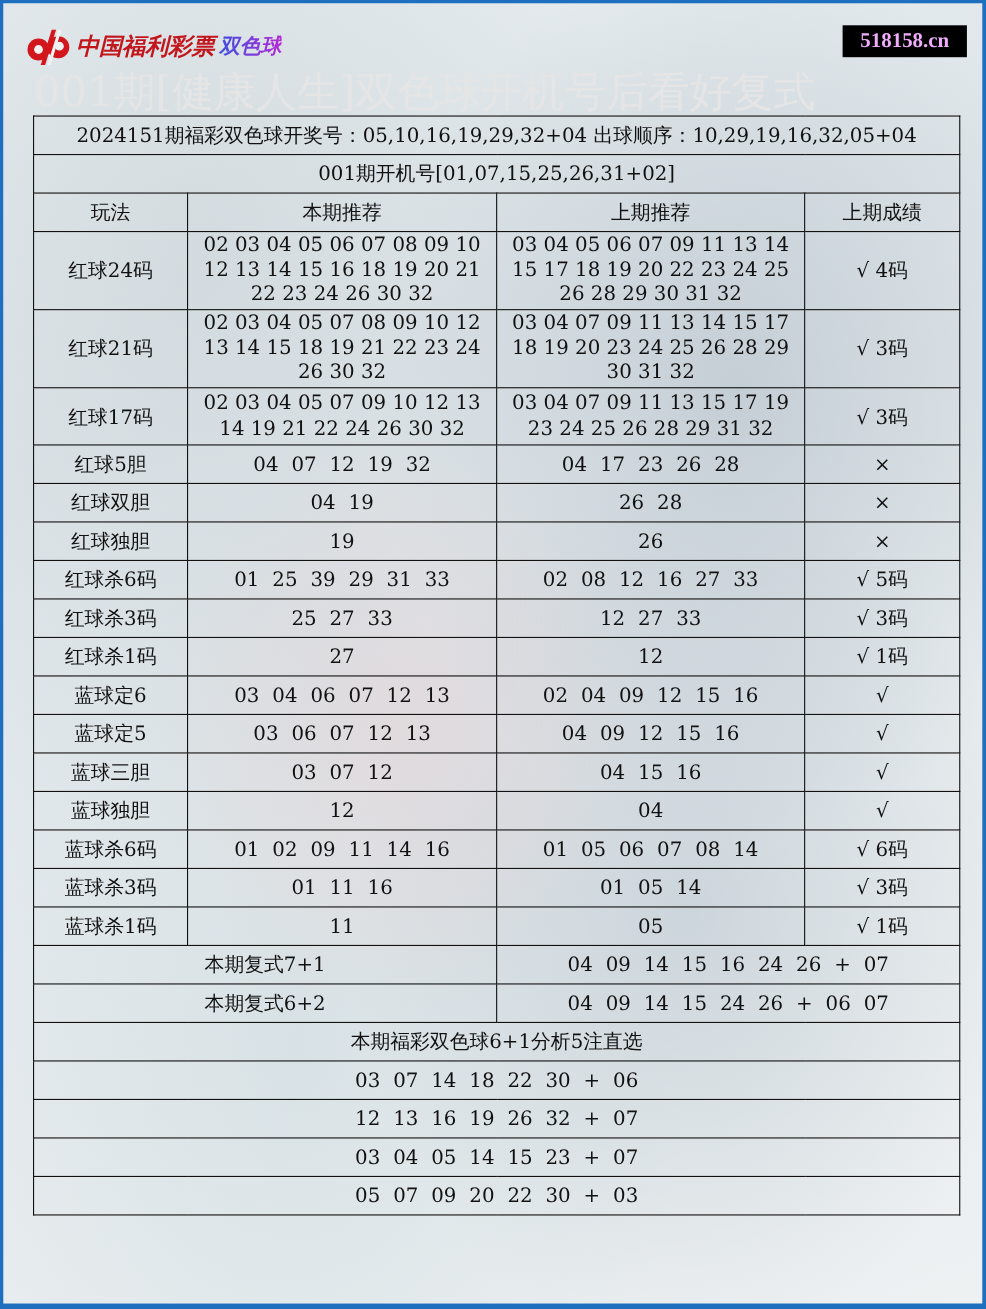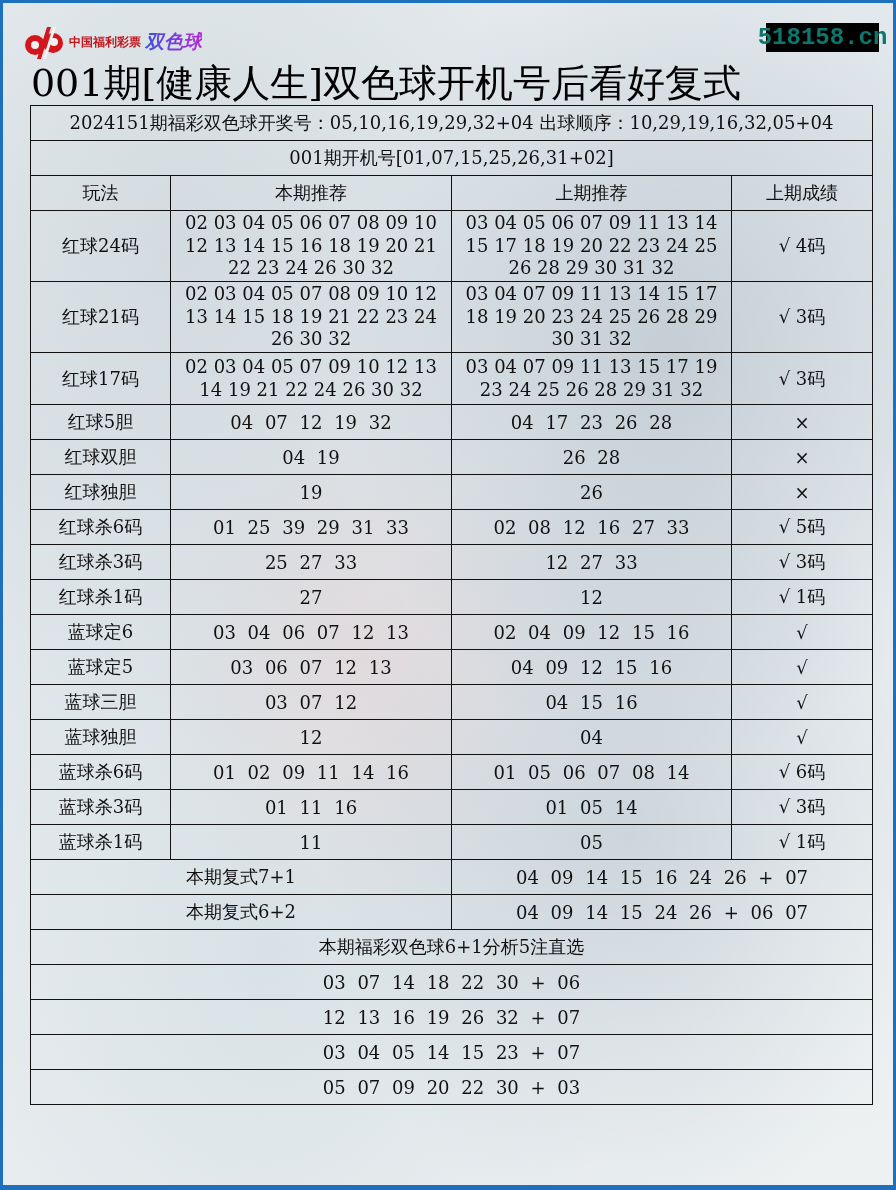--- a/index.html
+++ b/index.html
@@ -13,28 +13,28 @@
     background:
       radial-gradient(ellipse at 20% 20%, rgba(200,210,215,0.6), transparent 40%),
       radial-gradient(ellipse at 75% 30%, rgba(160,175,185,0.45), transparent 35%),
       radial-gradient(ellipse at 40% 55%, rgba(235,200,200,0.35), transparent 30%),
       radial-gradient(ellipse at 70% 70%, rgba(170,185,195,0.45), transparent 35%),
       radial-gradient(ellipse at 30% 80%, rgba(200,215,220,0.5), transparent 40%),
       linear-gradient(160deg, #e9eef0 0%, #dfe6ea 30%, #e6ebee 60%, #eef1f2 100%);
   }
   .logo { position:absolute; left:20px; top:22px; display:flex; align-items:center; gap:4px; }
   .logo-mark { width:42px; height:34px; position:relative; }
-  .logo-text-cn { font-family:"DejaVu Sans", sans-serif; font-weight:bold; font-size:12px; color:#c3161c; letter-spacing:0px; }
+  .logo-text-cn { font-family:"DejaVu Sans", sans-serif; font-weight:bold; font-size:21px; color:#c3161c; letter-spacing:0px;font-style:italic; }
   .logo-text-ssq { font-family:Liberation Serif, serif; font-weight:bold; font-style:italic; font-size:19px;
     background:linear-gradient(90deg,#3d4fe0,#b42ad6); -webkit-background-clip:text; color:transparent; }
   .site-badge { position:absolute; left:763px; top:20px; width:113px; height:29px; background:#000;
-    color:#0f766e; font-family:Liberation Mono, monospace; font-weight:bold; font-size:24px;
+    color:#f0abfc; font-family:Liberation Serif, serif; font-weight:bold; font-size:19px;
     display:flex; align-items:center; justify-content:center; }
   .page-title { position:absolute; left:0; top:58px; width:772px; text-align:center;
-    font-family:"DejaVu Serif", serif; font-size:38px; color:#000000; line-height:50px; white-space:nowrap; }
+    font-family:"DejaVu Serif", serif; font-size:38px; color:#e5e5e5; line-height:50px; white-space:nowrap; }
   table.main { position:absolute; left:30px; top:105px; width:842px; border-collapse:collapse; table-layout:fixed; }
   table.main td { border:1px solid #111; padding:0; text-align:center; color:#111; font-size:18px; vertical-align:middle; }
   td.left-nums { text-align:left; padding-left:1px; line-height:22.5px; font-size:18px; word-spacing:0; }
   .h35 td { height:34px; }
   .h70 td { height:70px; }
   .h52 td { height:51px; }
   .nums { word-spacing:6px; }
 </style>
 </head>
 <body>

